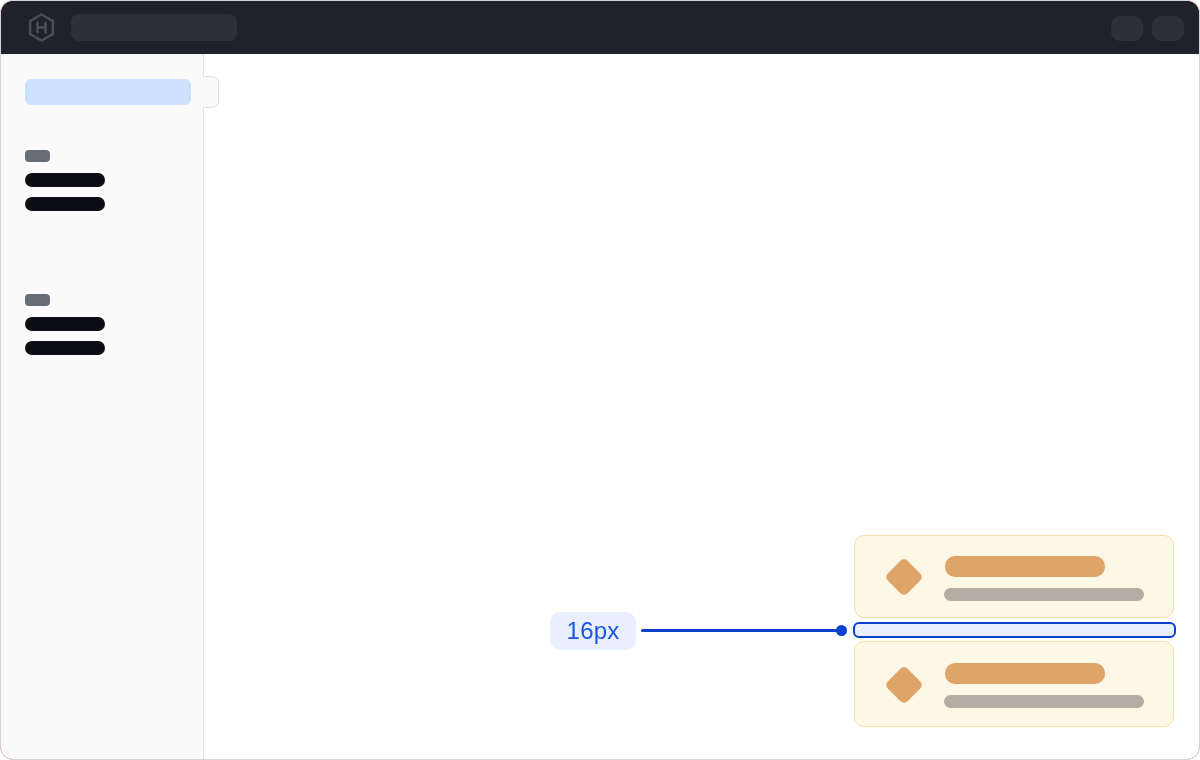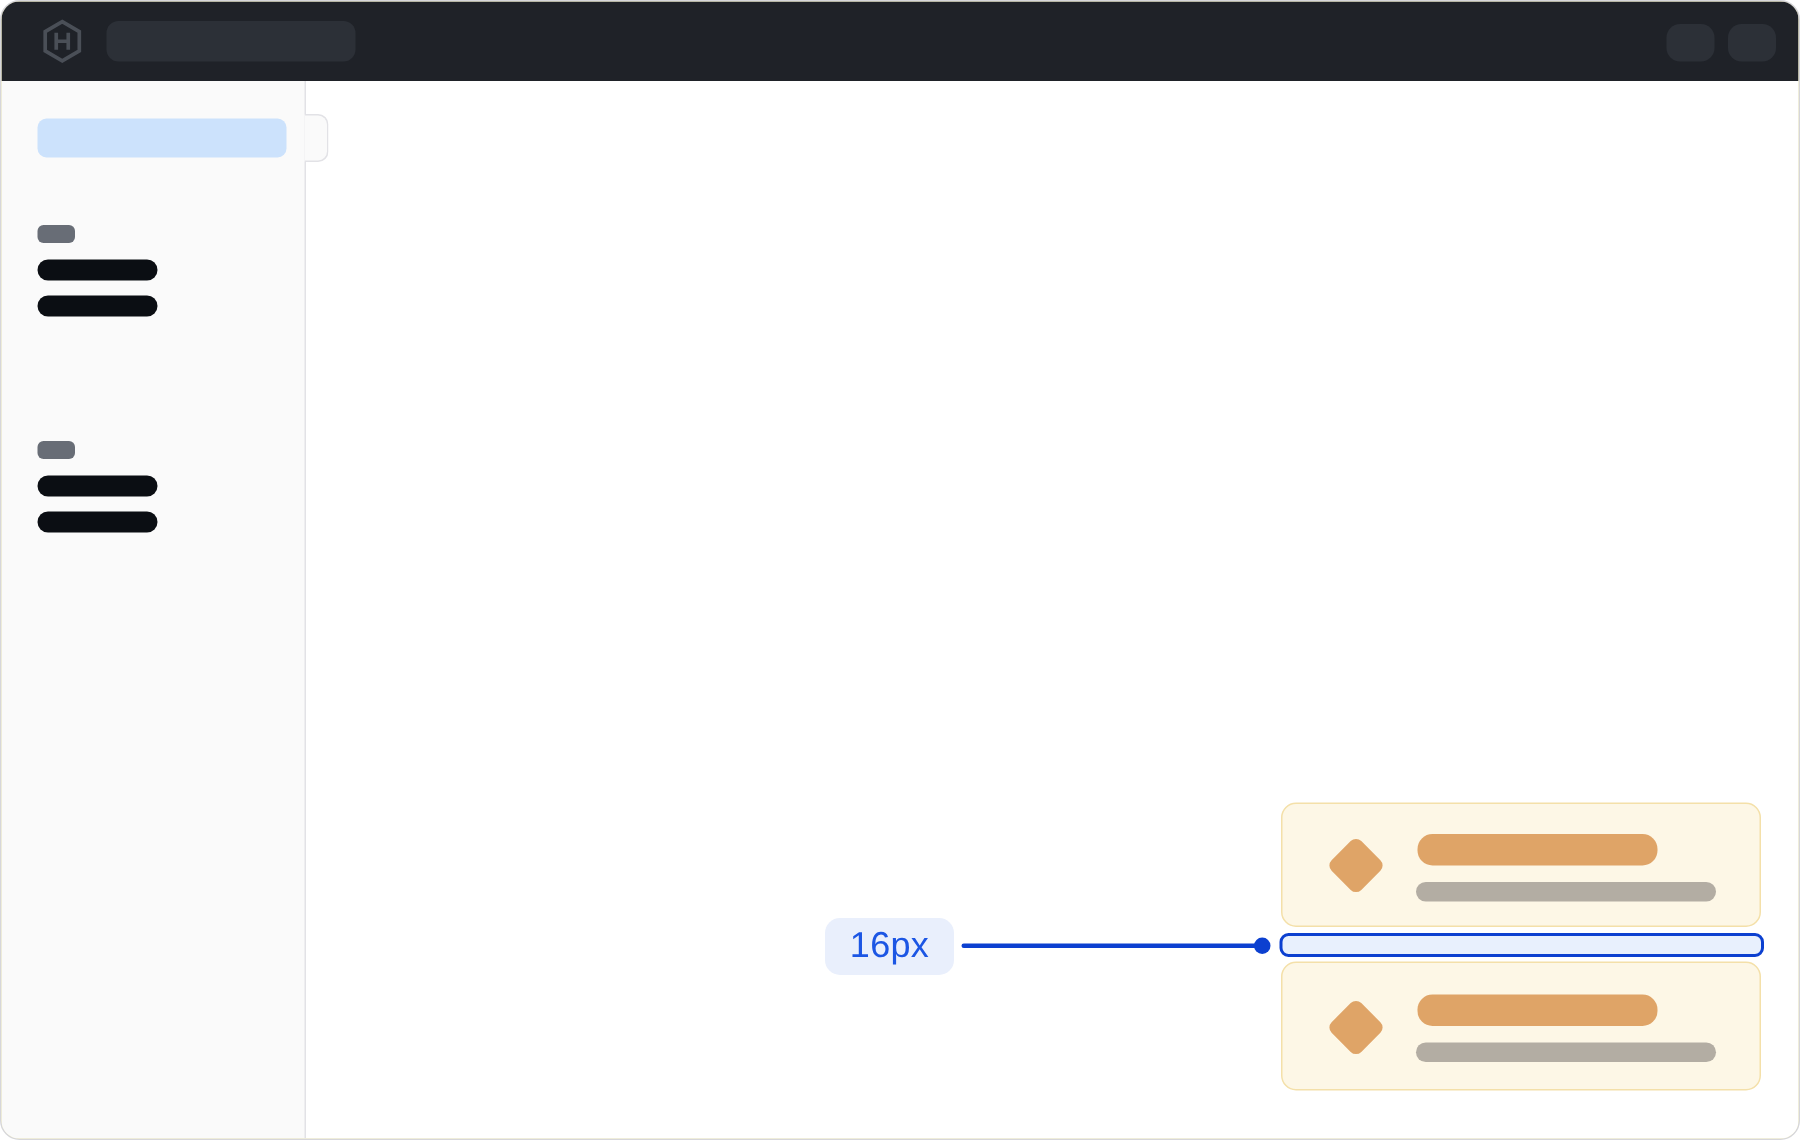--- a/index.html
+++ b/index.html
@@ -8,21 +8,21 @@
     background: #ffffff;
     font-family: "Liberation Sans", sans-serif;
     overflow: hidden;
   }
   .window {
     position: absolute; left: 0; top: 0;
     width: 1200px; height: 760px;
     border: 1px solid var(--c-window-border, #d6d6da);
     border-radius: 13px;
     overflow: hidden;
-    background: #fef9c3;
+    background: #be185d;
   }
   
   .topbar {
     position: relative;
     height: 53px;
     background: var(--c-topbar-bg, #1f2228);
     display: flex; align-items: center;
   }
   .logo-wrap {
     position: absolute; left: 25px; top: 11px;

